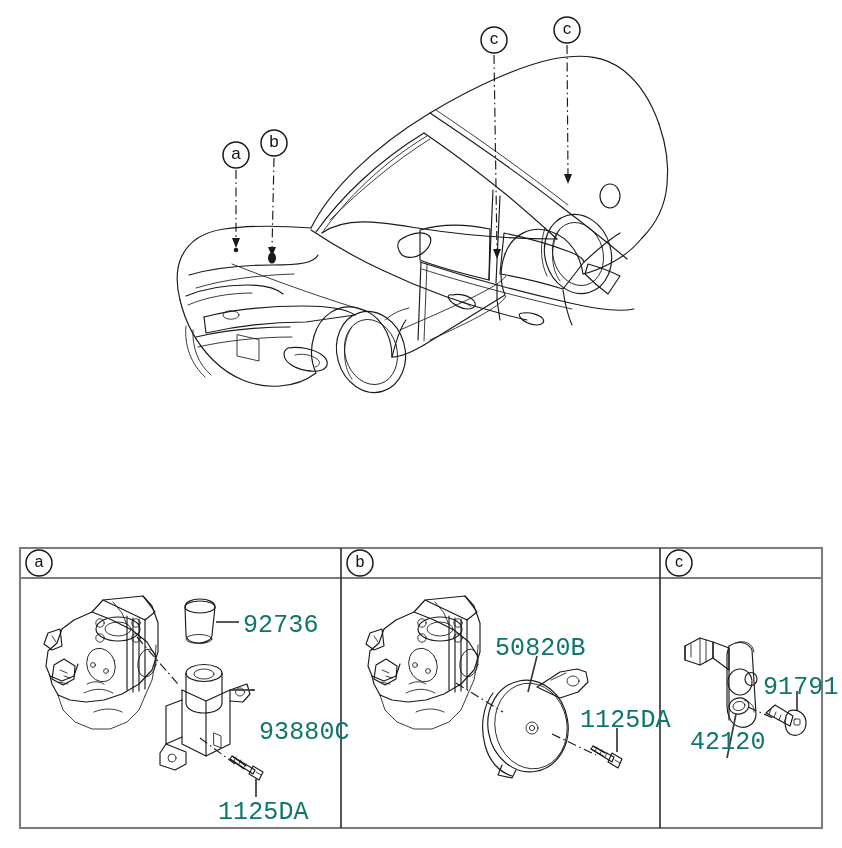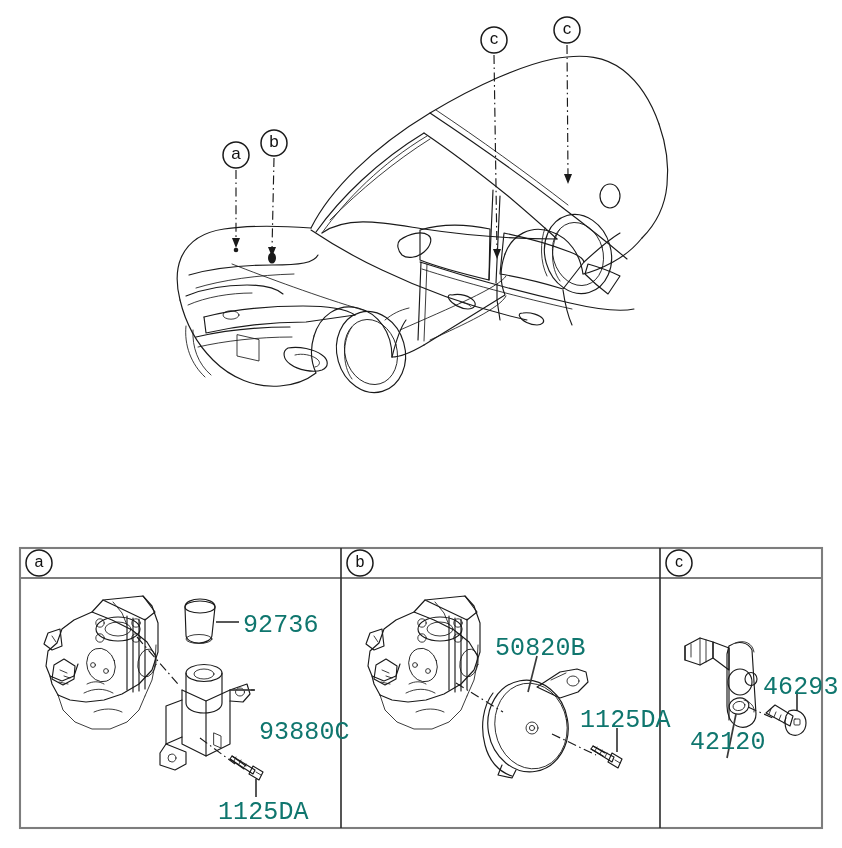--- a/index.html
+++ b/index.html
@@ -443,15 +443,15 @@
   <div class="cell-letter" style="left:669px; top:553px; width:20px;">c</div>
 
   <div class="lbl" style="left:243px; top:611px;">92736</div>
   <div class="lbl" style="left:259px; top:718px;">93880C</div>
   <div class="lbl" style="left:218px; top:798px;">1125DA</div>
 
   <div class="lbl" style="left:495px; top:634px;">50820B</div>
   <div class="lbl" style="left:580px; top:706px;">1125DA</div>
 
   <div class="lbl" style="left:690px; top:728px;">42120</div>
-  <div class="lbl" style="left:763px; top:673px;">46293</div>
+  <div class="lbl" style="left:763px; top:673px;">91791</div>
 
 </div>
 
 </body></html>

